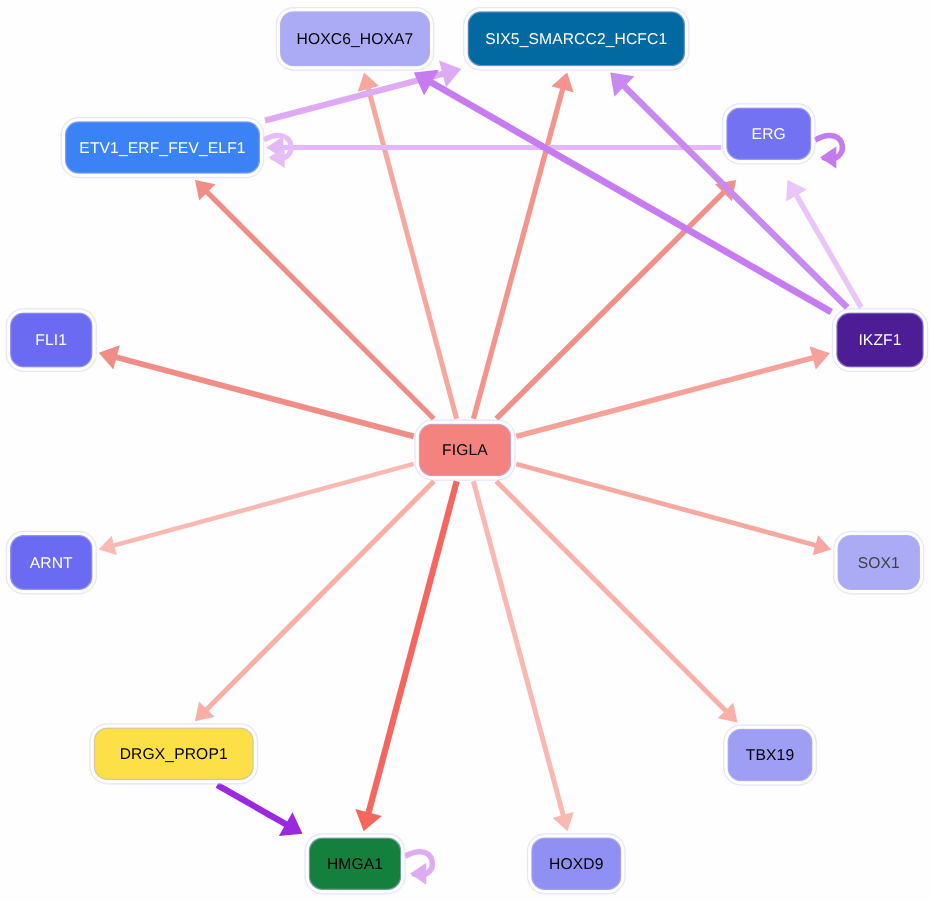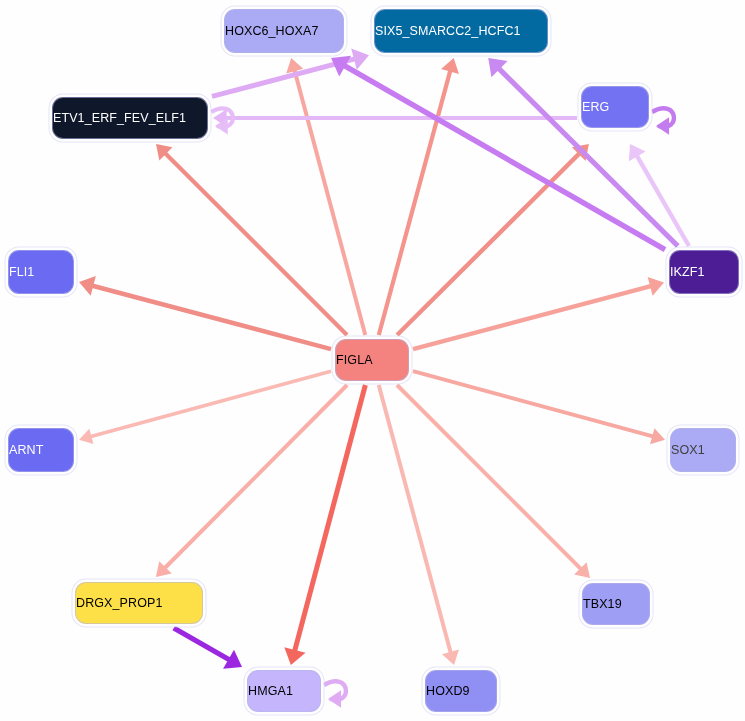--- a/index.html
+++ b/index.html
@@ -24,20 +24,21 @@
     left: 0;
     top: 0;
     width: 745px;
     height: 721px;
   }
   .node {
     position: absolute;
     box-sizing: border-box;
     display: flex;
     align-items: center;
+    justify-content: center;
     border-radius: 11px;
     border: 1px solid rgba(180,180,230,0.55);
     box-shadow: 0 0 0 2.5px rgba(255,255,255,0.95), 0 0 0 3.5px rgba(205,205,240,0.5);
     font-size: 12.5px;
     letter-spacing: 0.1px;
     white-space: nowrap;
     user-select: none;
     z-index: 5;
   }
   .node-label {
@@ -98,21 +99,21 @@
         <polygon points="328,699 341.04,690.2 341.04,707.8" fill="#dfacf4"></polygon>
       </g>
   </svg>
   <div id="nodes-layer">
       <div class="node" style="left: 224px; top: 9px; width: 120px; height: 44px; background: rgb(170, 170, 245); color: rgb(0, 0, 0);">
         <span class="node-label">HOXC6_HOXA7</span>
       </div>
       <div class="node" style="left: 374px; top: 9px; width: 174px; height: 44px; background: #0369a1; color: rgb(255, 255, 255);">
         <span class="node-label">SIX5_SMARCC2_HCFC1</span>
       </div>
-      <div class="node" style="left: 52px; top: 97px; width: 156px; height: 42px; background: #0f172a; color: rgb(255, 255, 255);">
+      <div class="node" style="left: 52px; top: 97px; width: 156px; height: 42px; background: #3b82f6; color: rgb(255, 255, 255);">
         <span class="node-label">ETV1_ERF_FEV_ELF1</span>
       </div>
       <div class="node" style="left: 581px; top: 86px; width: 68px; height: 42px; background: rgb(114, 114, 243); color: rgb(255, 255, 255);">
         <span class="node-label">ERG</span>
       </div>
       <div class="node" style="left: 8px; top: 250px; width: 66px; height: 44px; background: rgb(106, 106, 243); color: rgb(255, 255, 255);">
         <span class="node-label">FLI1</span>
       </div>
       <div class="node" style="left: 669px; top: 250px; width: 70px; height: 44px; background: #4c1d95; color: rgb(255, 255, 255);">
         <span class="node-label">IKZF1</span>
@@ -125,20 +126,20 @@
       </div>
       <div class="node" style="left: 670px; top: 428px; width: 66px; height: 44px; background: rgb(170, 170, 245); color: #404040;">
         <span class="node-label">SOX1</span>
       </div>
       <div class="node" style="left: 75px; top: 582px; width: 128px; height: 42px; background: #fde047; color: rgb(0, 0, 0);">
         <span class="node-label">DRGX_PROP1</span>
       </div>
       <div class="node" style="left: 582px; top: 583px; width: 68px; height: 42px; background: rgb(158, 158, 245); color: rgb(0, 0, 0);">
         <span class="node-label">TBX19</span>
       </div>
-      <div class="node" style="left: 247px; top: 670px; width: 74px; height: 42px; background: #c4b5fd; color: rgb(0, 0, 0);">
+      <div class="node" style="left: 247px; top: 670px; width: 74px; height: 42px; background: #15803d; color: rgb(0, 0, 0);">
         <span class="node-label">HMGA1</span>
       </div>
       <div class="node" style="left: 425px; top: 670px; width: 72px; height: 42px; background: rgb(143, 143, 244); color: rgb(0, 0, 0);">
         <span class="node-label">HOXD9</span>
       </div>
     </div>
 </div>
 
 </body></html>

